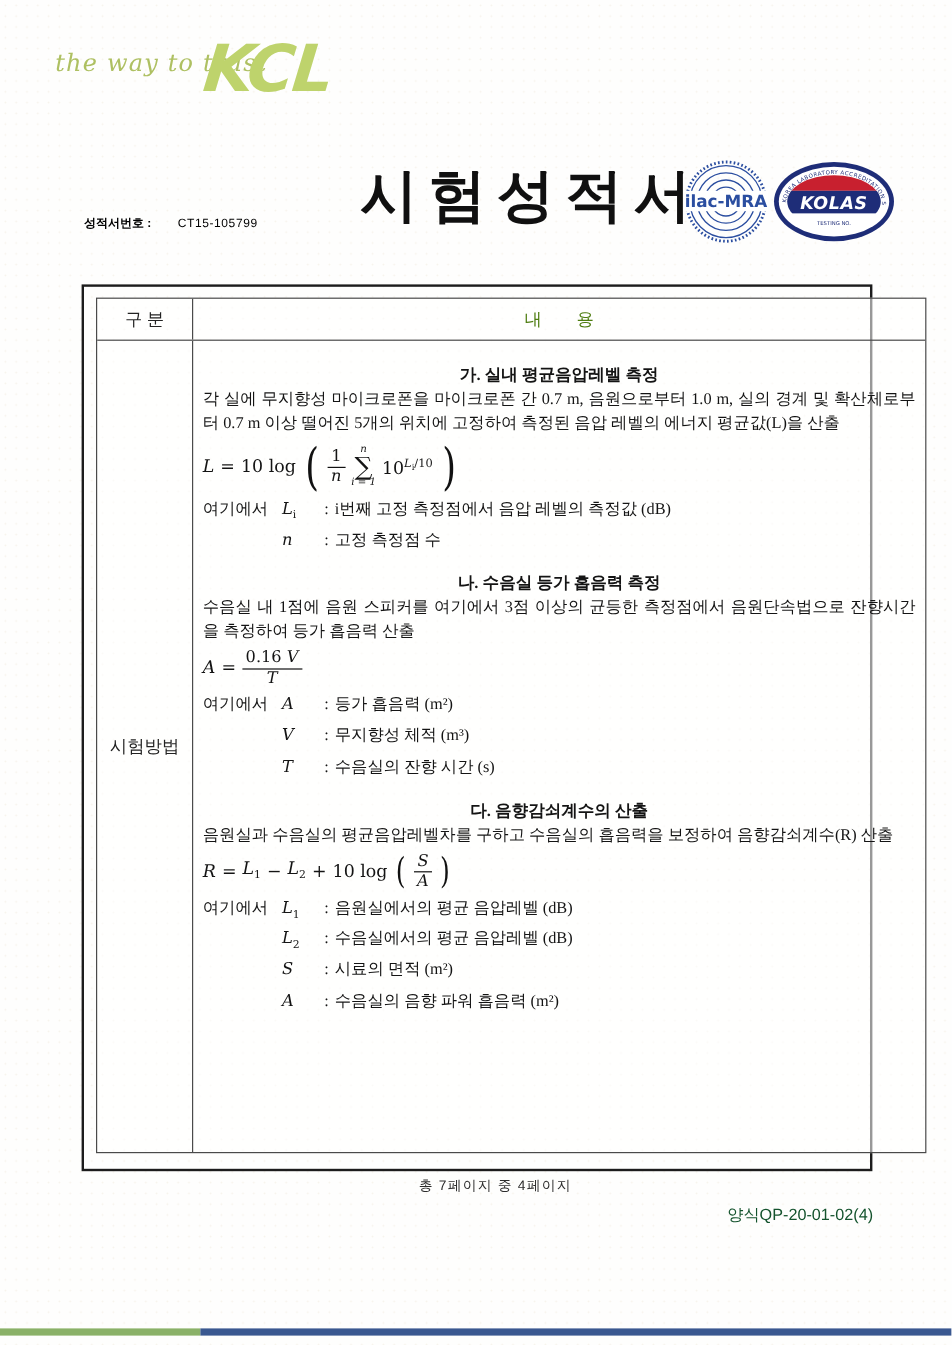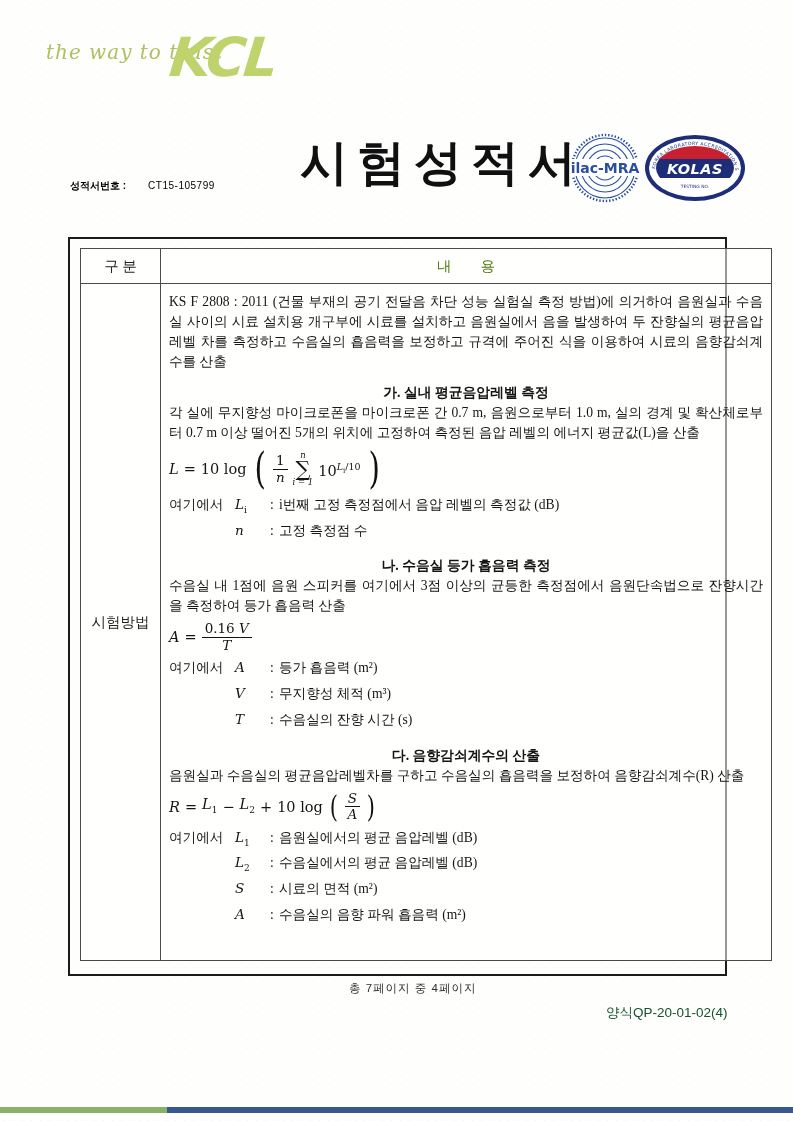--- a/index.html
+++ b/index.html
@@ -166,21 +166,20 @@
   <div class="t-head">
     <div class="cell-class">구 분</div>
     <div class="cell-content-head">내        용</div>
   </div>
 
   <div class="t-body">
     <div class="cell-class">시험방법</div>
 
     <div class="cell-content">
 
-      <div class="para">KS F 2808 : 2011 (건물 부재의 공기 전달음 차단 성능 실험실 측정 방법)에 의거하여 음원실과 수음실 사이의 시료 설치용 개구부에 시료를 설치하고 음원실에서 음을 발생하여 두 잔향실의 평균음압레벨 차를 측정하고 수음실의 흡음력을 보정하고 규격에 주어진 식을 이용하여 시료의 음향감쇠계수를 산출</div>
 
       <div class="sec">
         <div class="sec-heading">가. 실내 평균음압레벨 측정</div>
         <div class="para">각 실에 무지향성 마이크로폰을 마이크로폰 간 0.7 m, 음원으로부터 1.0 m, 실의 경계 및 확산체로부터 0.7 m 이상 떨어진 5개의 위치에 고정하여 측정된 음압 레벨의 에너지 평균값(L)을 산출</div>
 
         <div class="formula">
           <span class="var">L</span>
           <span>=</span>
           <span>10 log</span>
           <span class="paren paren-lg">(</span>

